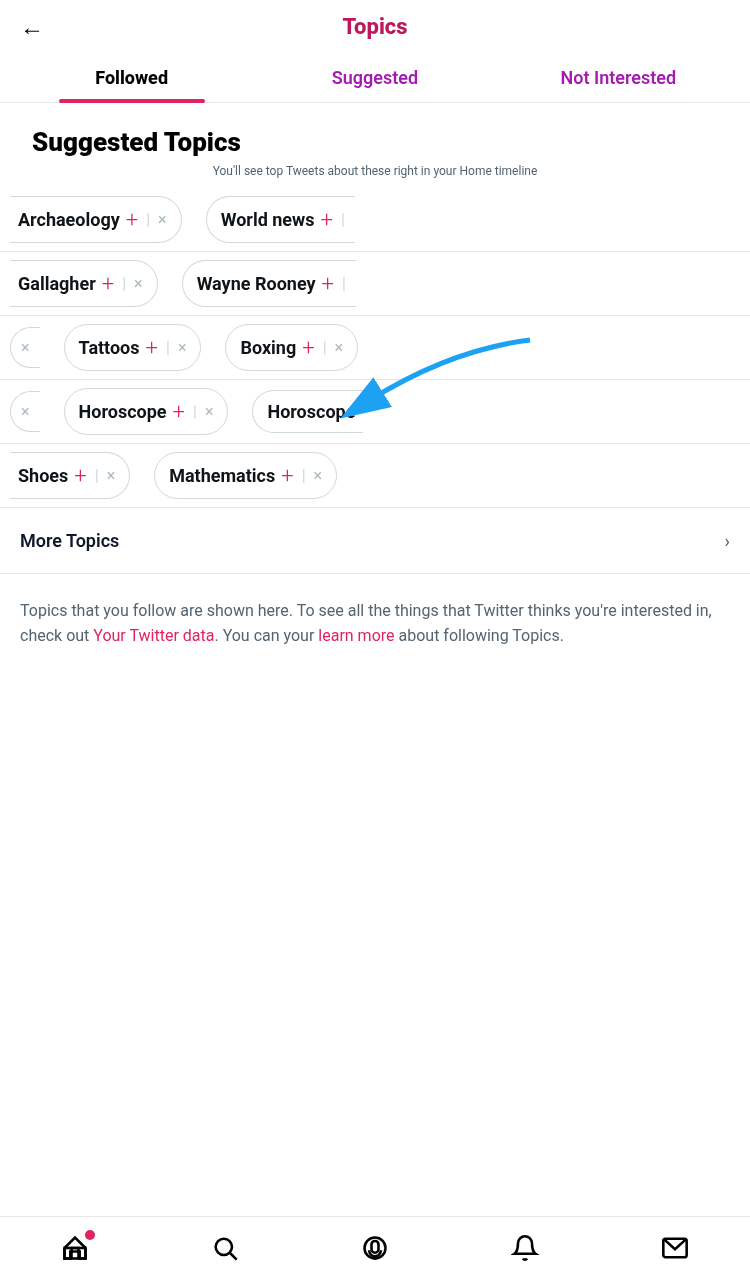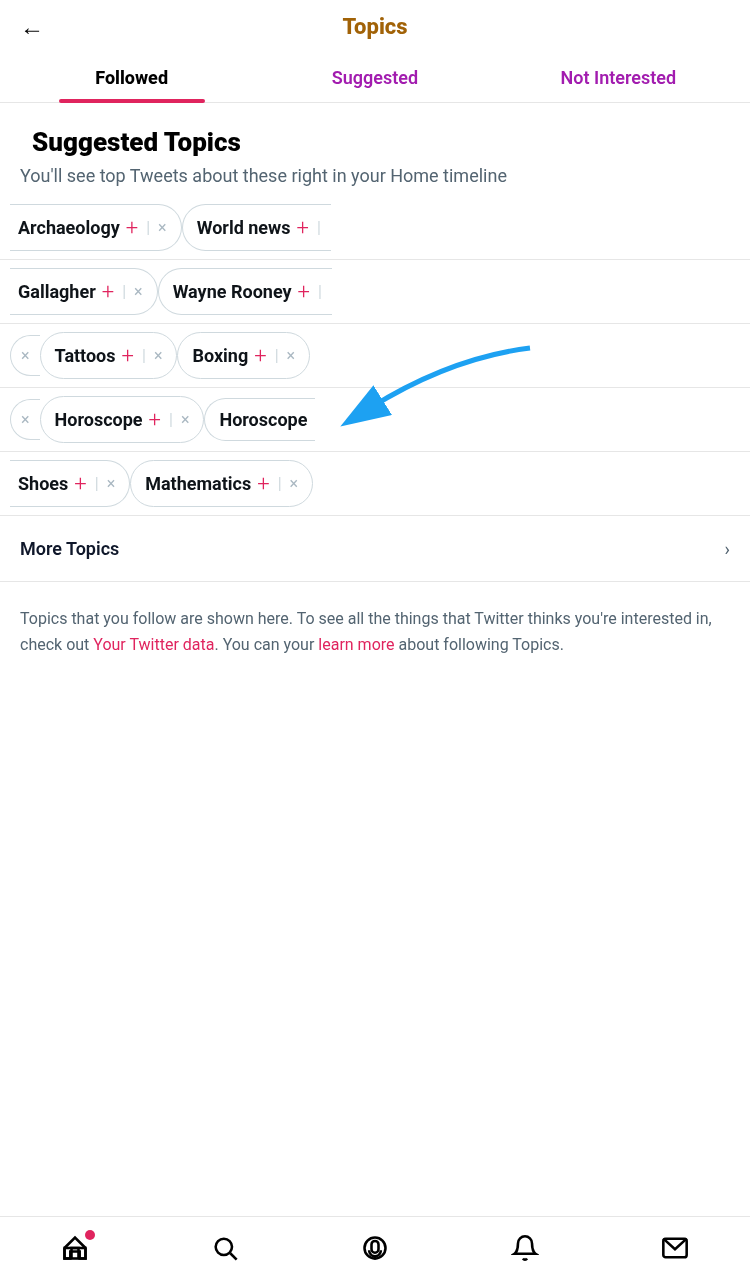--- a/index.html
+++ b/index.html
@@ -25,21 +25,21 @@
       cursor: pointer;
       color: #000;
       position: absolute;
       left: 20px;
     }
     .header-title {
       flex: 1;
       text-align: center;
       font-size: 22px;
       font-weight: 800;
-      color: #a16207;
+      color: #be185d;
     }
 
     
     .tabs {
       display: flex;
       border-bottom: 1px solid #e6e6e6;
       padding: 0 10px;
     }
     .tab {
       flex: 1;
@@ -72,23 +72,24 @@
       padding: 24px 20px 8px;
     }
     .section-title {
       font-size: 26px;
       font-weight: 900;
       color: #000;
       margin-bottom: 6px;
       margin-left: 12px;
     }
     .section-subtitle {
-      font-size: 18px;
+      font-size: 12px;
       color: #536471;
       line-height: 1.4;
+      text-align: center;
     }
 
     
     .more-topics {
       display: flex;
       align-items: center;
       justify-content: space-between;
       padding: 22px 20px;
       cursor: pointer;
       border-bottom: 1px solid #e6e6e6;
@@ -155,21 +156,21 @@
     .topics-rows {
       padding: 0;
       overflow: hidden;
     }
 
     .row-wrapper {
       display: flex;
       align-items: center;
       padding: 8px 10px;
       border-bottom: 1px solid #e6e6e6;
-      gap: 0;
+      gap: 24px;
     }
 
     .pill {
       display: inline-flex;
       align-items: center;
       border: 1.5px solid #cfd9de;
       border-radius: 9999px;
       padding: 10px 14px;
       gap: 6px;
       white-space: nowrap;

